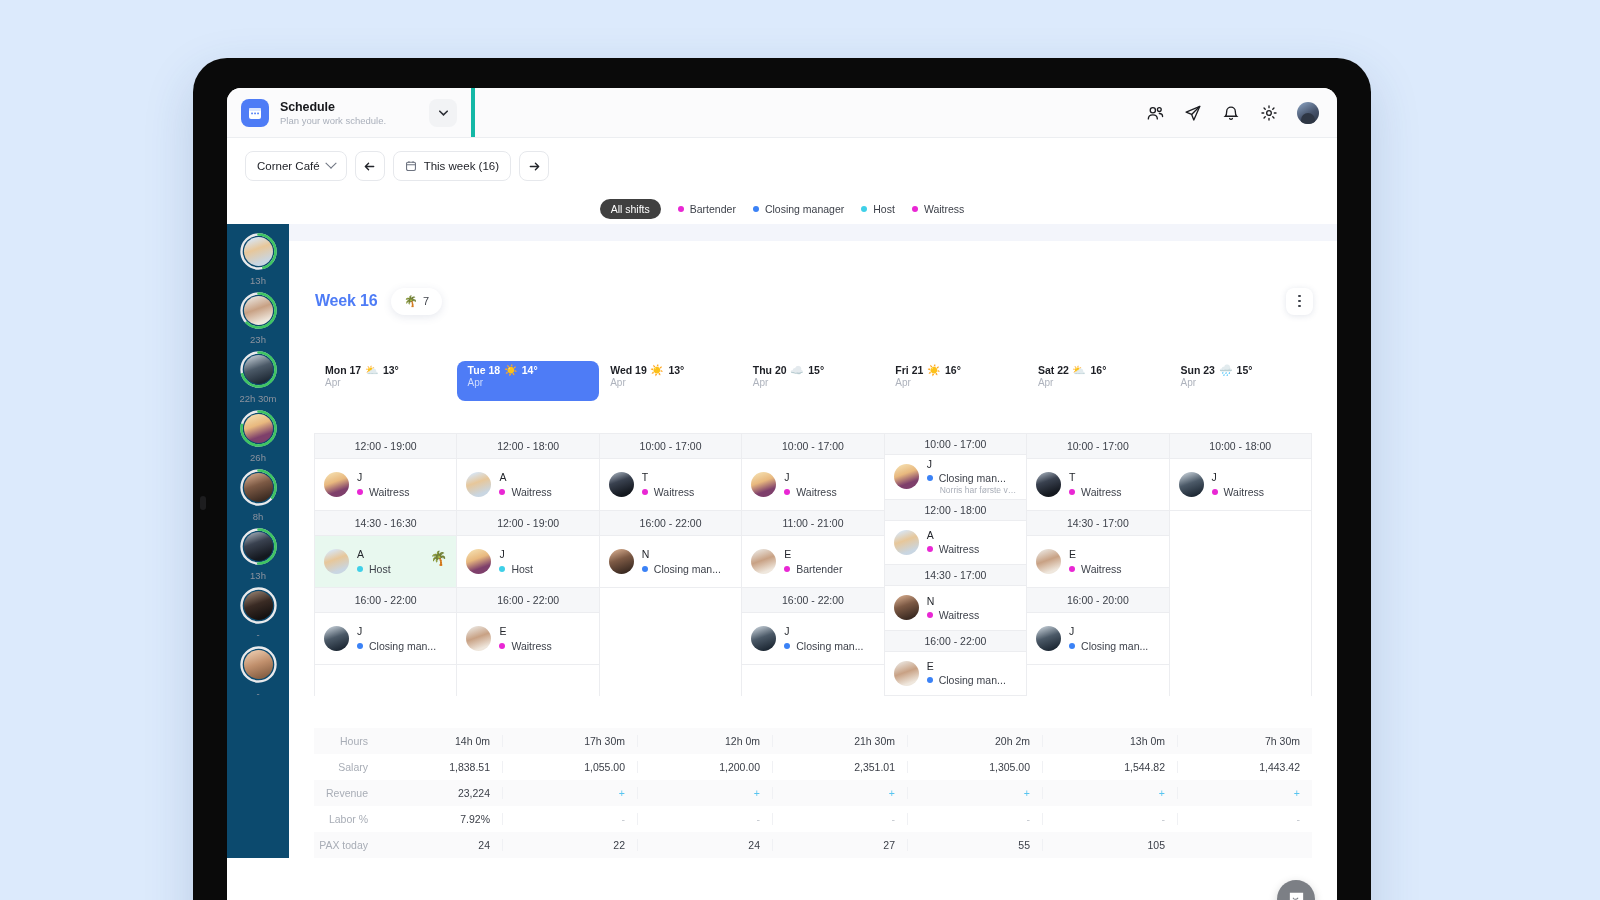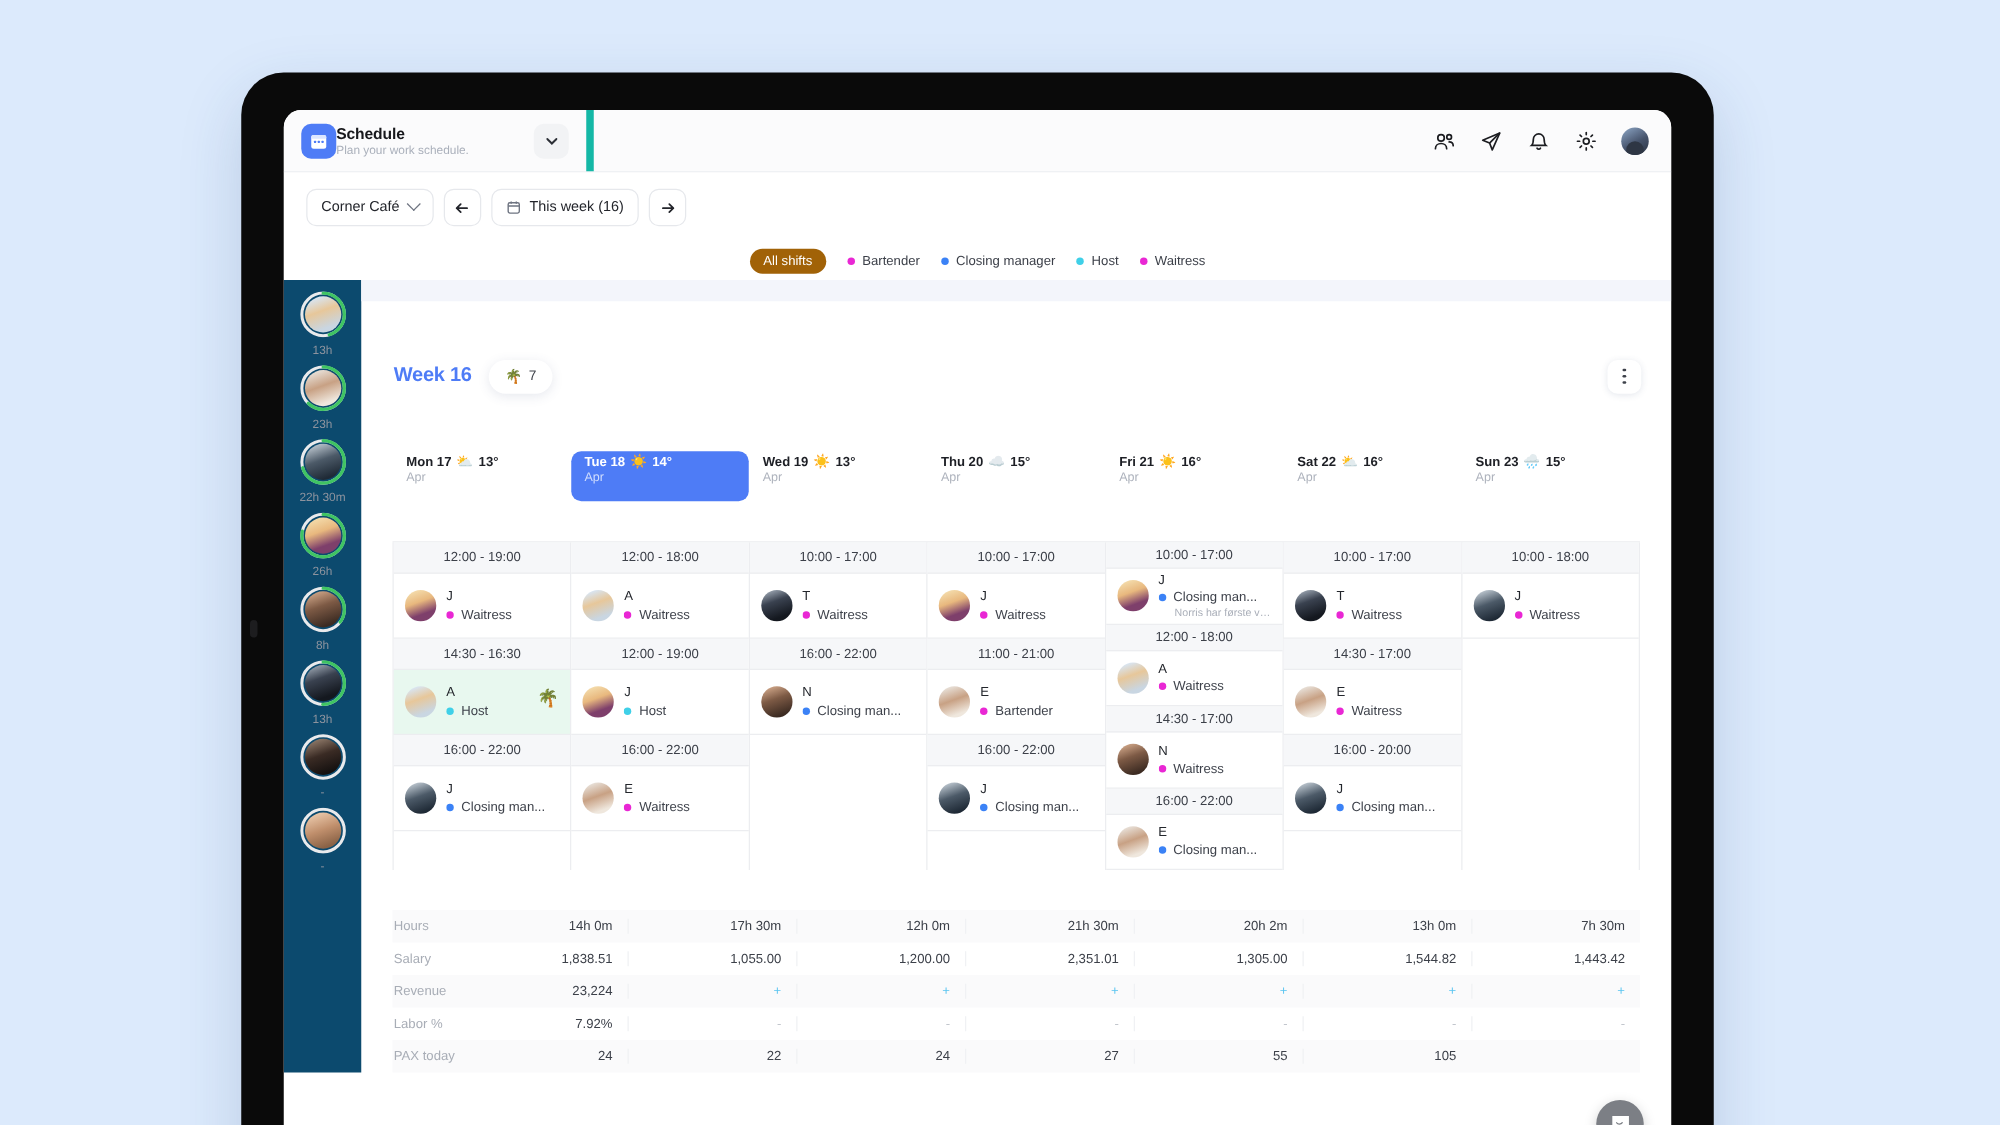--- a/index.html
+++ b/index.html
@@ -31,23 +31,23 @@
     border-radius: 14px 14px 0 0;
     overflow: hidden;
   }
 
   
   .appbar {
     height: 50px; display: flex; align-items: center;
     background: #fbfbfc; border-bottom: 1px solid #eceef1;
   }
   .appbar-left {
-    display: flex; align-items: center; 
+    display: flex; align-items: center; gap: 11px;
     padding: 0 14px 0 14px; height: 100%;
-    border-right: 6px solid #14b8a6; width: 248px;
+    border-right: 4px solid #14b8a6; width: 248px;
   }
   .app-icon {
     width: 28px; height: 28px; border-radius: 8px; background: #4e7cf6;
     display: flex; align-items: center; justify-content: center; flex: none;
   }
   .app-icon svg { display: block; }
   .app-titles { flex: 1; min-width: 0; }
   .app-title { font-size: 12.5px; font-weight: 700; color: #17181c; letter-spacing: -.1px; }
   .app-sub { font-size: 9.5px; color: #aab0bb; margin-top: 1px; }
   .app-caret {
@@ -85,21 +85,21 @@
           transform: rotate(45deg) translate(-2px,-2px); }
   .toolbar-right { margin-left: auto; display: flex; align-items: center; gap: 8px; }
   .vdiv { width: 1px; height: 19px; background: #e7e9ed; margin: 0 3px; }
 
   
   .legend {
     height: 30px; display: flex; align-items: center; justify-content: center;
     gap: 17px; background: #fff; font-size: 10.5px; color: #3b3f48;
   }
   .legend .chip-all {
-    background: #a16207; color: #fff; border-radius: 12px; padding: 4px 11px;
+    background: #404040; color: #fff; border-radius: 12px; padding: 4px 11px;
     font-size: 10.5px; font-weight: 500;
   }
   .legend-item { display: flex; align-items: center; gap: 6px; }
   .dot { width: 6px; height: 6px; border-radius: 50%; flex: none; }
 
   
   .body-split { display: flex; height: 634px; }
   .rail {
     width: 62px; flex: none; background: #0c4a6e; padding-top: 9px;
     display: flex; flex-direction: column; align-items: center;
@@ -167,21 +167,21 @@
   .sh-role { font-size: 10.5px; color: #3e424b; display: flex; align-items: center; gap: 6px; margin-top: 2px;
              white-space: nowrap; overflow: hidden; text-overflow: ellipsis; }
   .sh-note { font-size: 8.5px; color: #a9aeb8; margin-top: 1px; white-space: nowrap; overflow: hidden; text-overflow: ellipsis; padding-left: 13px; }
   .palm { position: absolute; right: 9px; top: 14px; font-size: 14px; }
   .filler { flex: 1; }
 
   
   .summary { margin: 0 25px 0 25px; }
   .srow { display: flex; height: 26px; align-items: center; font-size: 10.5px; }
   .srow.alt { background: #fafafb; }
-  .slabel { width: 54px; flex: none; color: #a8adb6; padding-left: 1px; }
+  .slabel { width: 54px; flex: none; color: #a8adb6; padding-left: 1px; text-align: right; }
   .scell { flex: 1 1 0; min-width: 0; text-align: right; padding-right: 12px; color: #3c4049;
            border-left: 1px solid #f0f1f4; }
   .scell.first { border-left: none; }
   .scell.plus { color: #58c4f0; }
   .scell.dash { color: #c2c6cd; }
 
   
   .chat {
     position: absolute; right: 22px; bottom: 20px; width: 38px; height: 38px; border-radius: 50%;
     background: #7c7f85; display: flex; align-items: center; justify-content: center;

